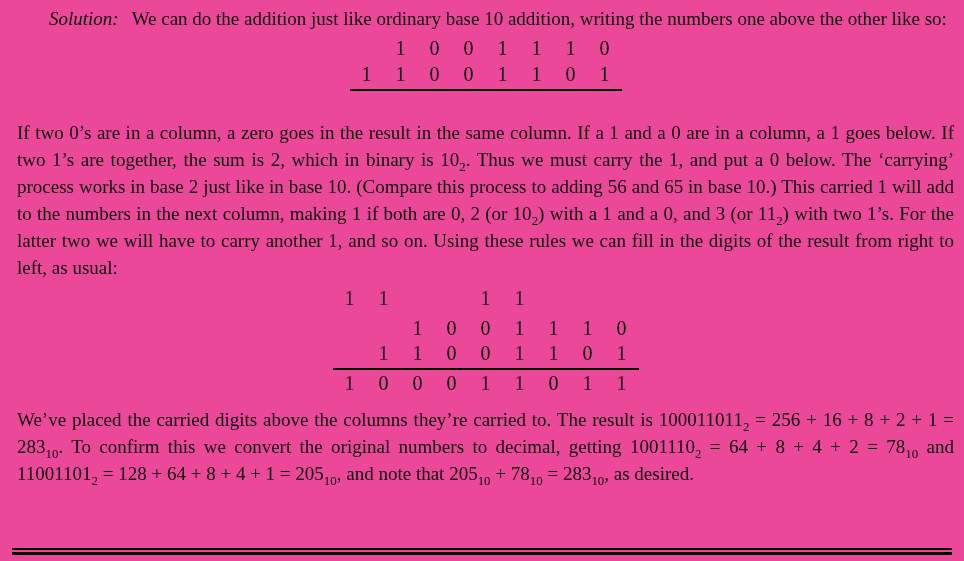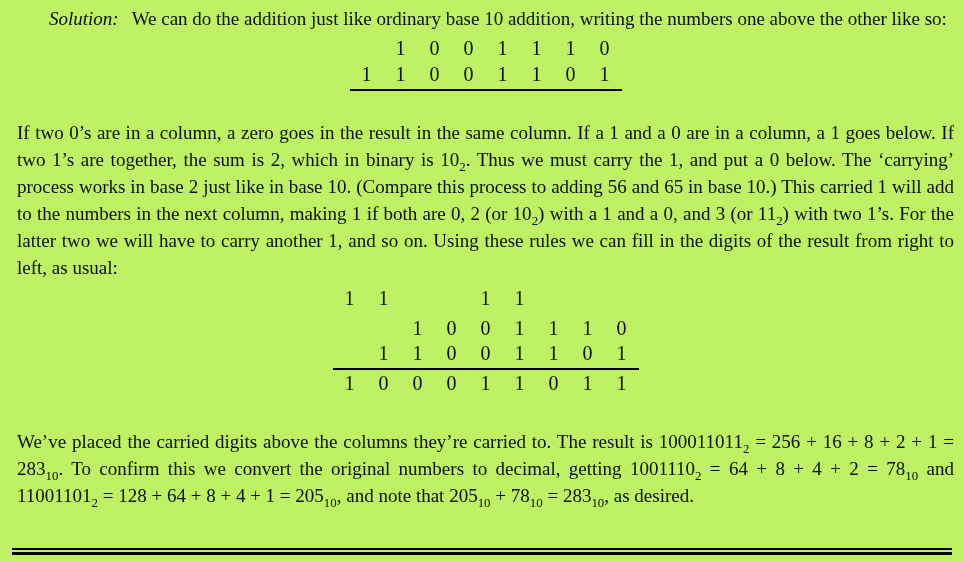--- a/index.html
+++ b/index.html
@@ -1,33 +1,33 @@
 <!DOCTYPE html>
 <html><head>
 <meta charset="utf-8">
 <style>
   html,body{margin:0;padding:0;background:#ffffff;}
   .page{
     position:relative;
     width:964px;height:561px;
     box-sizing:border-box;
-    background:#bef264;
+    background:#ec4899;
     color:#0d0d0d;
     font-family:"Liberation Serif","DejaVu Serif",serif;
     font-size:19px;
     line-height:27px;
     padding:5px 10px 0 17px;
     overflow:hidden;
     text-align:justify;
   }
   .para{margin:0;}
   .para-solution{text-indent:32px;}
   .para-solution i{margin-right:.45em;}
   .para-explain{margin-top:28px;}
-  .para-verify{margin-top:32px;}
+  .para-verify{margin-top:10px;}
   sub{font-size:.68em;line-height:0;}
   .add-block{font-size:20px;line-height:26px;text-align:center;}
   .add-setup{width:272px;margin:3px auto 0;}
   .add-worked{width:306px;margin:5px auto 0;}
   .digit-row{display:flex;height:26px;}
   .add-worked .digit-row{height:25px;line-height:25px;}
   .carry-row{margin-bottom:5px;}
   .result-row{margin-top:1px;}
   .digit{display:inline-block;width:34px;text-align:center;flex:0 0 34px;}
   .sum-line{border-top:2px solid #000;margin-top:2px;}

